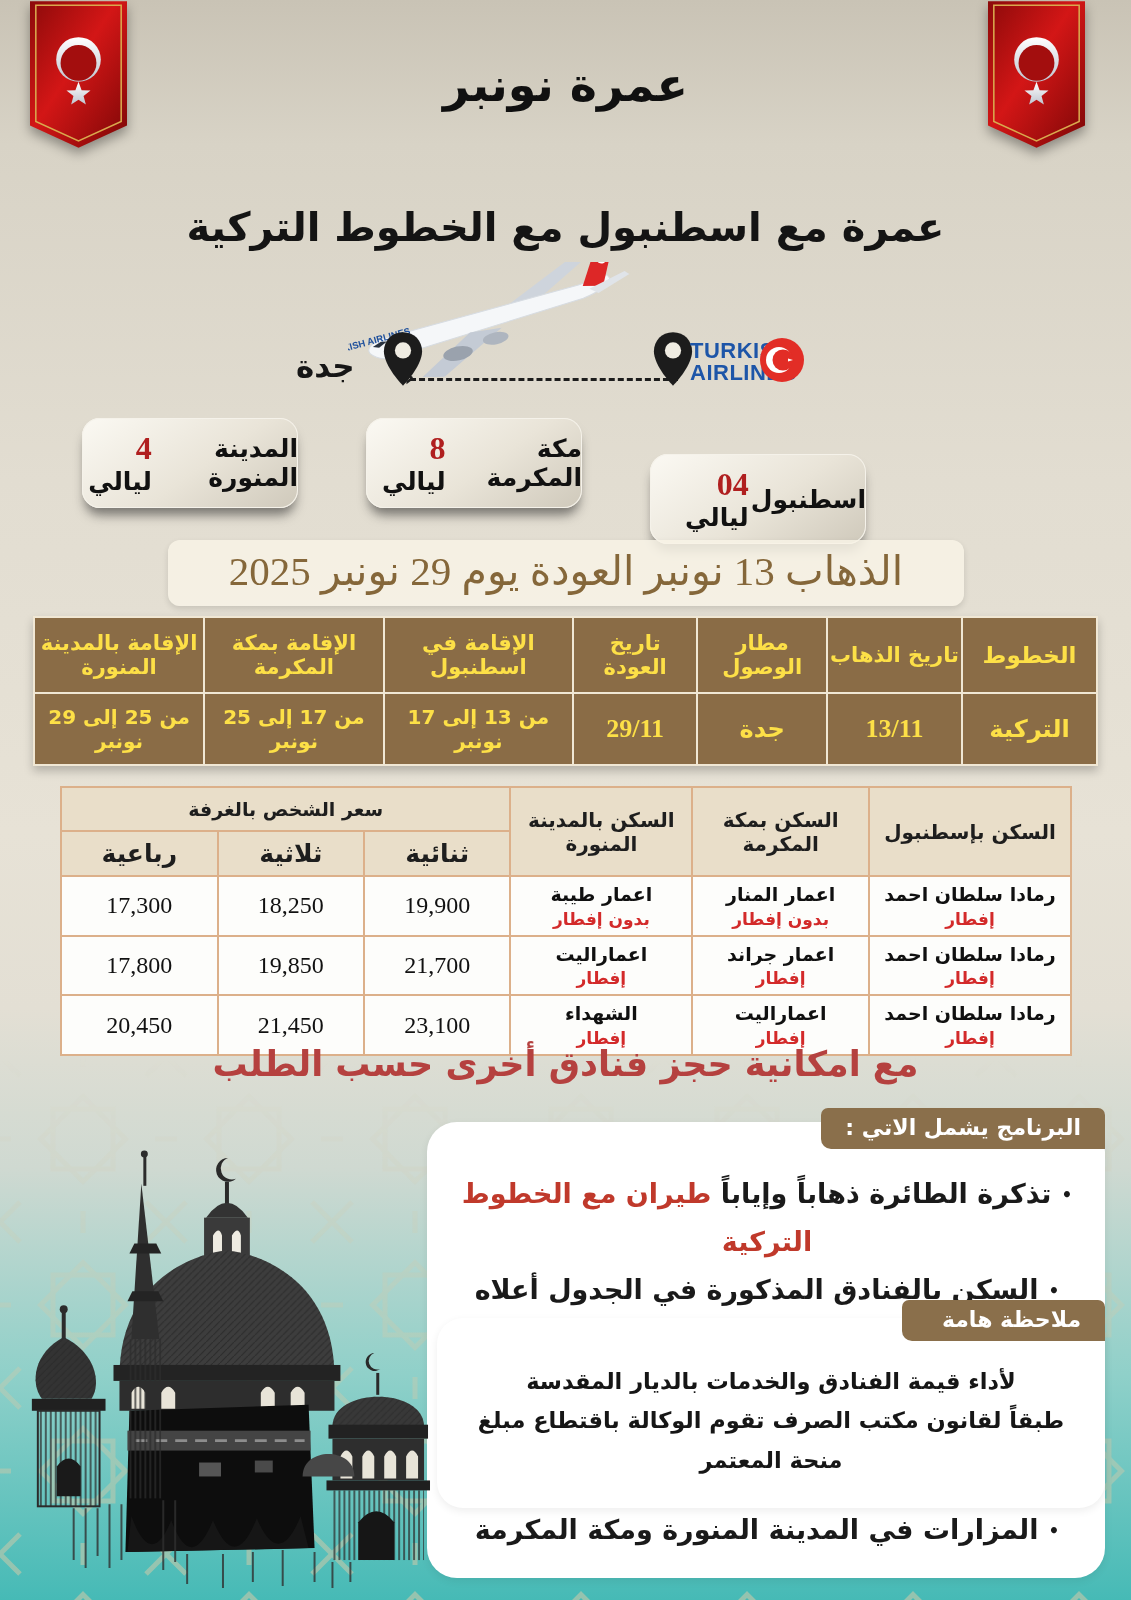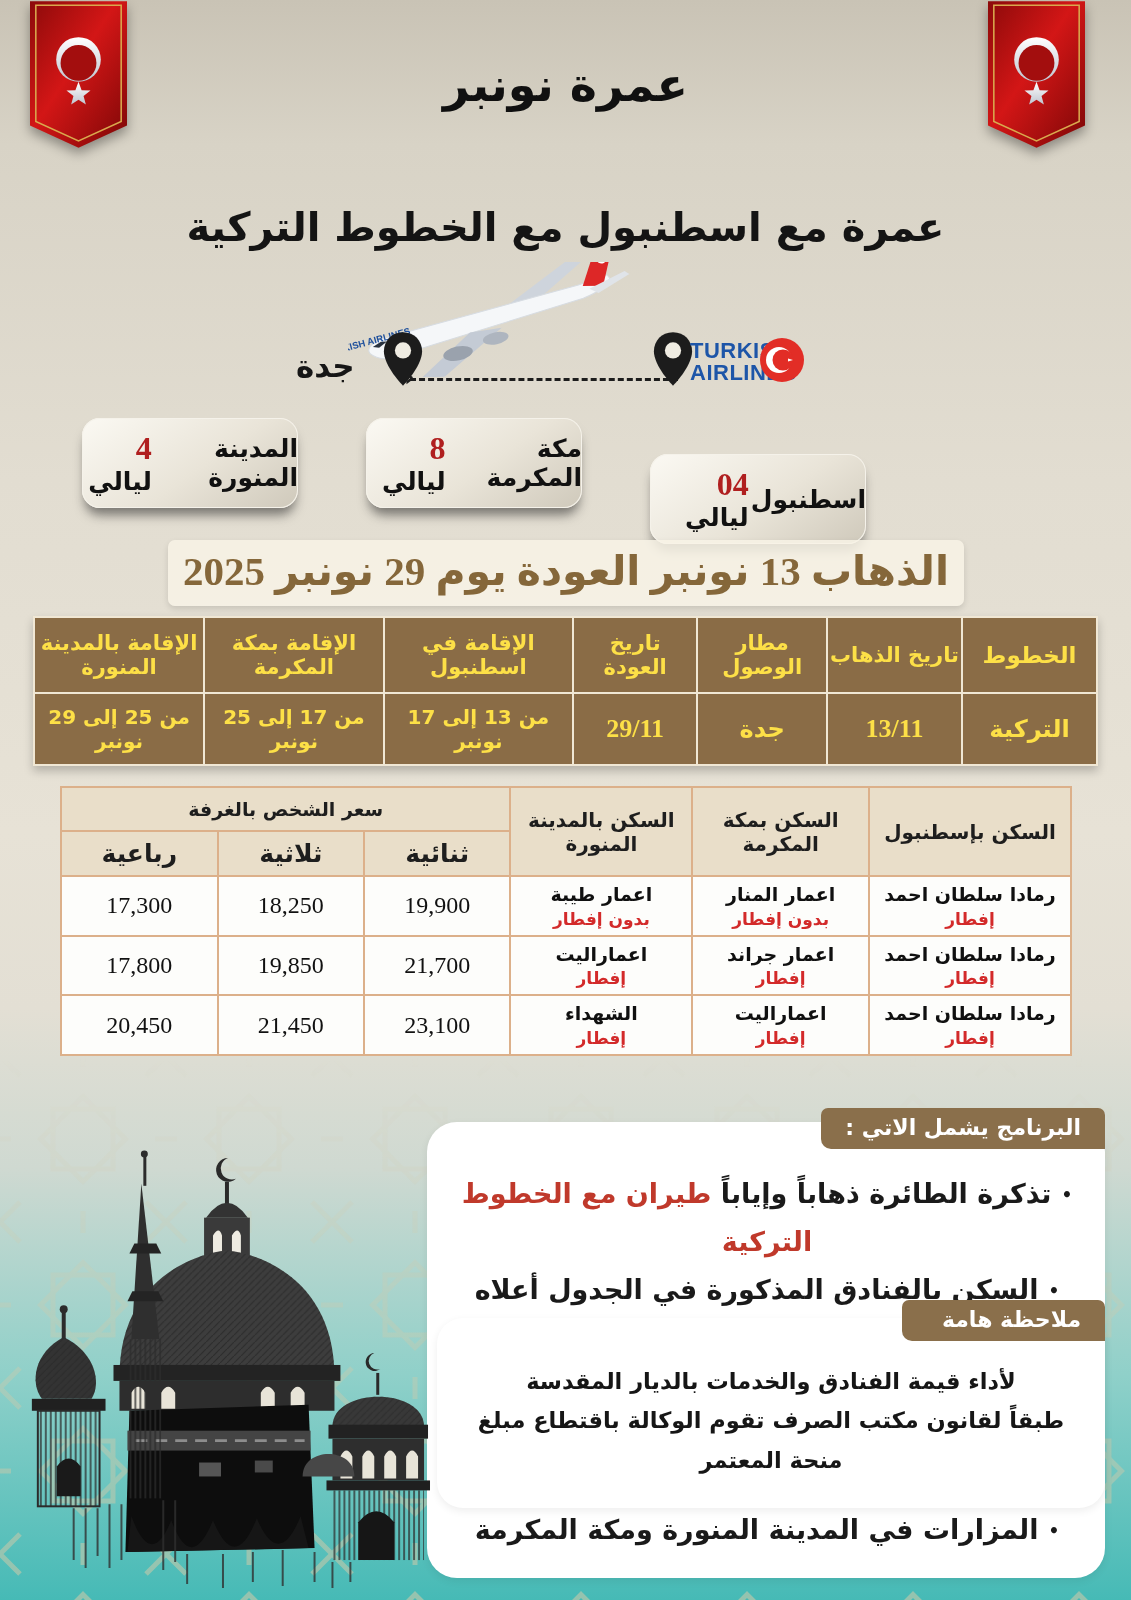--- a/index.html
+++ b/index.html
@@ -38,23 +38,23 @@
   .ncard{position:absolute;width:216px;height:90px;border-radius:18px;
      background:linear-gradient(145deg,#fbf9f3 0%,#e9e4d8 55%,#cfc9bb 100%);
      box-shadow:0 10px 11px -3px rgba(35,35,35,.55), inset 0 0 0 1px #f5f2ea;
      display:flex;align-items:center;justify-content:center;gap:2px;}
   .ncard .city{font-size:25px;font-weight:900;color:#111;}
   .ncard .nrow{font-size:25px;font-weight:900;color:#111;}
   .ncard .nrow .n{font-family:"Liberation Serif","DejaVu Sans",serif;font-size:32px;color:#b01f1f;font-weight:700;}
   .ncard.c-ist{left:650px;margin-top:36px;} .ncard.c-mak{left:366px;} .ncard.c-mad{left:82px;}
 
   
-  .banner{top:540px;left:168px;width:796px;height:66px;border-radius:7px;
+  .banner{top:540px;left:168px;width:796px;height:66px;border-radius:12px;
      background:rgba(248,243,230,.85);box-shadow:0 3px 6px rgba(0,0,0,.12);
-     text-align:center;line-height:62px;font-size:41px;font-weight:700;color:#85673a;
+     text-align:center;line-height:62px;font-size:41px;font-weight:400;color:#85673a;
      font-family:"Liberation Serif","DejaVu Sans",serif;}
 
   
   .t1wrap{top:616px;left:33px;width:1065px;}
   table{border-collapse:collapse;width:100%;table-layout:fixed;}
   .t1{background:#8a6c46;box-shadow:0 5px 9px rgba(0,0,0,.22);}
   .t1 th,.t1 td{border:2.5px solid #f0e7d4;color:#fde047;text-align:center;vertical-align:middle;}
   .t1 th{font-size:21px;font-weight:800;padding:13px 2px;}
   .t1 th.first{font-size:23px;}
   .t1 td{font-size:20px;font-weight:800;padding:11px 2px;}
@@ -324,20 +324,21 @@
               <div class="board">إفطار</div>
             </td>
         <td class="price">23,100</td>
         <td class="price">21,450</td>
         <td class="price">20,450</td>
       </tr>
     </tbody>
       </table>
   </div>
 
+  <div class="abs redline">مع امكانية حجز فنادق أخرى حسب الطلب</div>
 
   <div class="abs pcard">
     <div class="badge">البرنامج يشمل الاتي :</div>
     <ul class="plist">
       <li><span>تذكرة الطائرة ذهاباً وإياباً</span> <span class="hl">طيران مع الخطوط التركية</span></li>
       <li><span>السكن بالفنادق المذكورة في الجدول أعلاه مع إمكانية حجز فنادق أخرى</span></li>
       <li><span>التنقل بحافلة حديثة مكيفة</span></li>
       <li><span>مؤطر تقني ذو خبرة عالية في مجال العمرة والحج</span></li>
       <li><span>المزارات في المدينة المنورة ومكة المكرمة</span></li>
     </ul>

